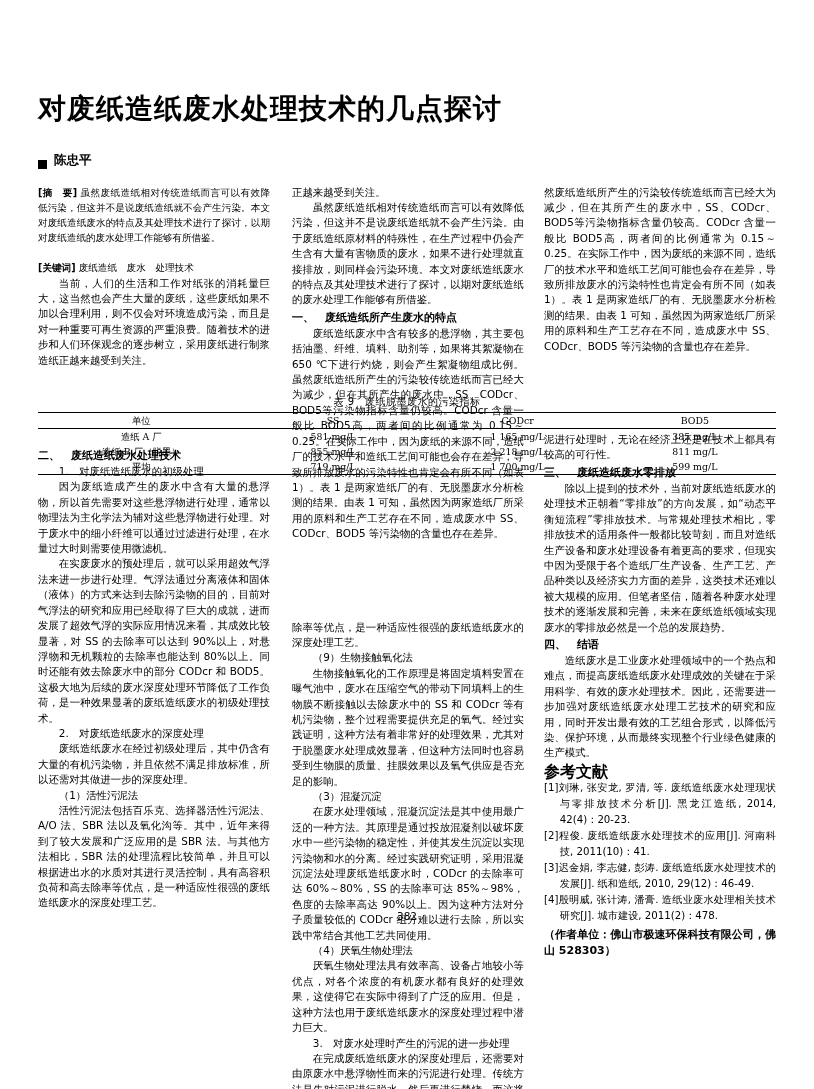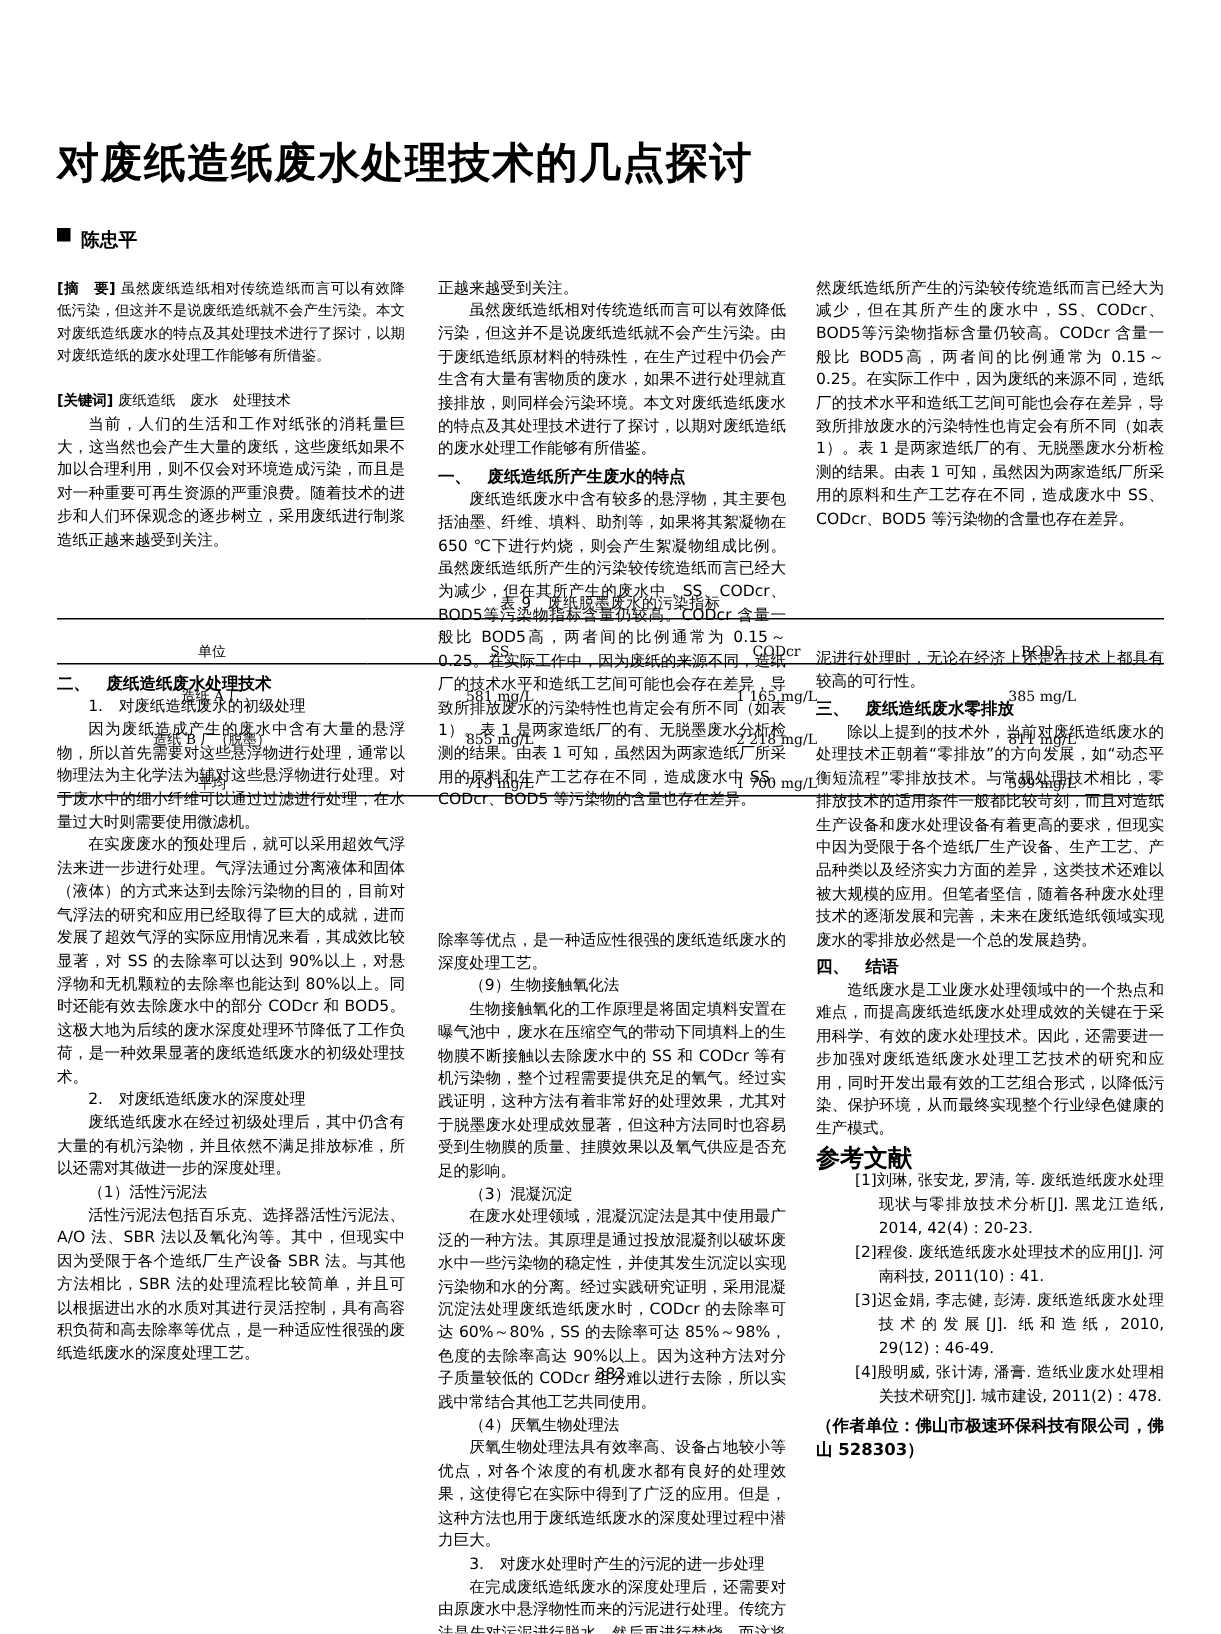--- a/index.html
+++ b/index.html
@@ -30,21 +30,21 @@
     font-size: 28px;
     font-weight: bold;
     letter-spacing: 1px;
     line-height: 1.2;
     margin: 0;
     font-family: "DejaVu Sans", "Liberation Sans", sans-serif;
   }
   .author-row {
     margin-top: 26px;
     display: flex;
-    align-items: flex-start;
+    align-items: flex-end;
     gap: 7px;
     font-size: 12.5px;
     font-weight: bold;
   }
   .author-bullet {
     width: 9px;
     height: 9px;
     background: #000;
     display: inline-block;
   }
@@ -95,21 +95,20 @@
     line-height: 17px;
     margin-top: 2px;
   }
   .ref-item {
     font-size: 10.2px;
     line-height: 16px;
     text-indent: 0;
     padding-left: 1.55em;
     text-indent: -1.55em;
     text-align: justify;
-    margin-left: 26px;
   }
   .affil {
     font-size: 11px;
     line-height: 16px;
     font-weight: bold;
     margin-top: 3px;
     text-indent: 0;
   }
   
   .table-wrap {
@@ -127,21 +126,21 @@
     letter-spacing: 0.5px;
   }
   table.data {
     width: 100%;
     border-collapse: collapse;
     font-size: 9.4px;
     font-family: "DejaVu Serif", "Liberation Serif", serif;
   }
   table.data th, table.data td {
     text-align: center;
-    padding: 15px 0 1px 0;
+    padding: 1px 0 1px 0;
     font-weight: normal;
     line-height: 13px;
   }
   table.data thead th {
     border-top: 1.1px solid #000;
     border-bottom: 0.7px solid #000;
   }
   table.data tbody tr:last-child td {
     border-bottom: 1.1px solid #000;
   }
@@ -178,21 +177,21 @@
 
       <div class="spacer-for-table"></div>
 
       <p class="sec-h">二、　废纸造纸废水处理技术</p>
       <p class="sub-h">1.　对废纸造纸废水的初级处理</p>
       <p class="indent">因为废纸造成产生的废水中含有大量的悬浮物，所以首先需要对这些悬浮物进行处理，通常以物理法为主化学法为辅对这些悬浮物进行处理。对于废水中的细小纤维可以通过过滤进行处理，在水量过大时则需要使用微滤机。</p>
       <p class="indent">在实废废水的预处理后，就可以采用超效气浮法来进一步进行处理。气浮法通过分离液体和固体（液体）的方式来达到去除污染物的目的，目前对气浮法的研究和应用已经取得了巨大的成就，进而发展了超效气浮的实际应用情况来看，其成效比较显著，对 SS 的去除率可以达到 90%以上，对悬浮物和无机颗粒的去除率也能达到 80%以上。同时还能有效去除废水中的部分 CODcr 和 BOD5。这极大地为后续的废水深度处理环节降低了工作负荷，是一种效果显著的废纸造纸废水的初级处理技术。</p>
       <p class="sub-h">2.　对废纸造纸废水的深度处理</p>
       <p class="indent">废纸造纸废水在经过初级处理后，其中仍含有大量的有机污染物，并且依然不满足排放标准，所以还需对其做进一步的深度处理。</p>
       <p class="sub-h">（1）活性污泥法</p>
-      <p class="indent">活性污泥法包括百乐克、选择器活性污泥法、A/O 法、SBR 法以及氧化沟等。其中，但现实中因为受限于各个造纸厂生产设备 SBR 法。与其他方法相比，SBR 法的处理流程比较简单，并且可以根据进出水的水质对其进行灵活控制，具有高容积负荷和高去除率等优点，是一种适应性很强的废纸造纸废水的深度处理工艺。</p>
+      <p class="indent">活性污泥法包括百乐克、选择器活性污泥法、A/O 法、SBR 法以及氧化沟等。其中，近年来得到了较大发展和广泛应用的是 SBR 法。与其他方法相比，SBR 法的处理流程比较简单，并且可以根据进出水的水质对其进行灵活控制，具有高容积负荷和高去除率等优点，是一种适应性很强的废纸造纸废水的深度处理工艺。</p>
     </div>
 
     <div class="col mid">
       <p class="noindent">正越来越受到关注。</p>
       <p class="indent">虽然废纸造纸相对传统造纸而言可以有效降低污染，但这并不是说废纸造纸就不会产生污染。由于废纸造纸原材料的特殊性，在生产过程中仍会产生含有大量有害物质的废水，如果不进行处理就直接排放，则同样会污染环境。本文对废纸造纸废水的特点及其处理技术进行了探讨，以期对废纸造纸的废水处理工作能够有所借鉴。</p>
       <p class="sec-h">一、　废纸造纸所产生废水的特点</p>
       <p class="indent">废纸造纸废水中含有较多的悬浮物，其主要包括油墨、纤维、填料、助剂等，如果将其絮凝物在650 ℃下进行灼烧，则会产生絮凝物组成比例。虽然废纸造纸所产生的污染较传统造纸而言已经大为减少，但在其所产生的废水中，SS、CODcr、BOD5等污染物指标含量仍较高。CODcr 含量一般比 BOD5高，两者间的比例通常为 0.15～0.25。在实际工作中，因为废纸的来源不同，造纸厂的技术水平和造纸工艺间可能也会存在差异，导致所排放废水的污染特性也肯定会有所不同（如表 1）。表 1 是两家造纸厂的有、无脱墨废水分析检测的结果。由表 1 可知，虽然因为两家造纸厂所采用的原料和生产工艺存在不同，造成废水中 SS、CODcr、BOD5 等污染物的含量也存在差异。</p>
 
       <div class="spacer-for-table"></div>
 

